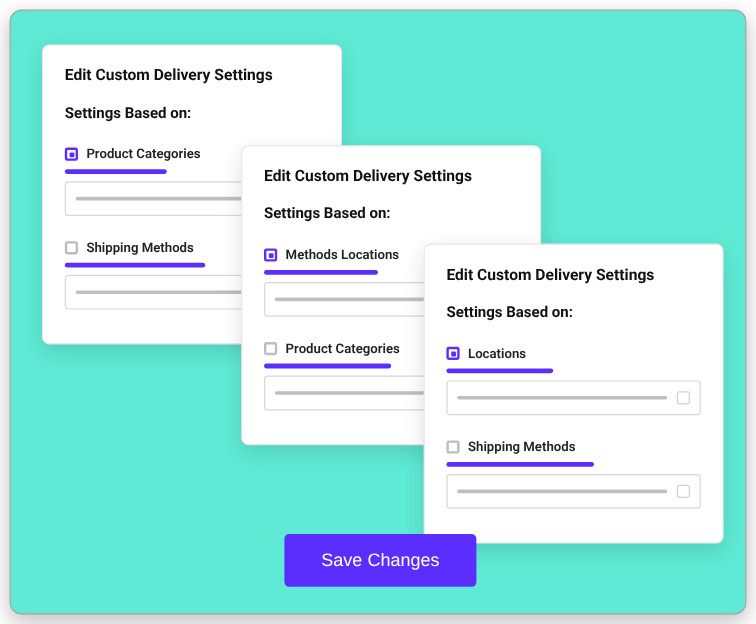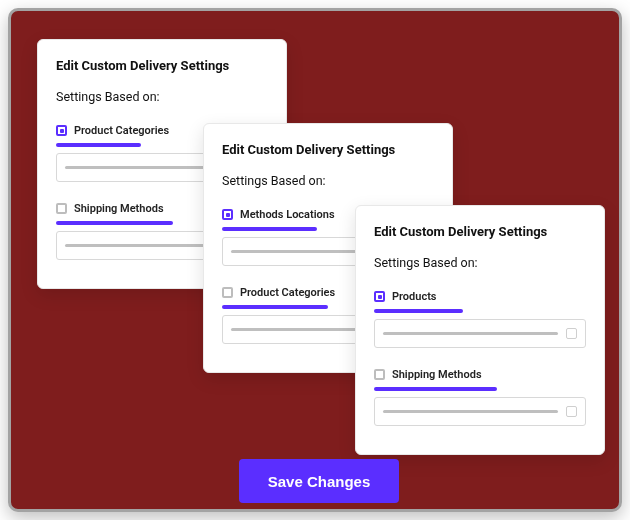--- a/index.html
+++ b/index.html
@@ -10,43 +10,43 @@
     height: 520px;
     position: relative;
     overflow: hidden;
   }
   .frame {
     position: absolute;
     left: 8px;
     top: 8px;
     width: 614px;
     height: 504px;
-    border: 3px solid #a3a3a3;
+    border: 1px solid #a3a3a3;
     border-radius: 10px;
     box-shadow: 0 6px 18px rgba(0,0,0,0.25);
-    background: #7f1d1d;
+    background: #5eead4;
   }
   .card {
     position: absolute;
     background: #fff;
     border: 1px solid #e8e8e8;
     border-radius: 6px;
     box-shadow: 0 6px 18px rgba(0,0,0,0.12);
     padding: 18px 18px 14px 18px;
     width: 250px;
   }
   .card-title {
     font-size: 13px;
     font-weight: 700;
     color: #111;
     margin-bottom: 16px;
   }
   .card-subtitle {
     font-size: 12.5px;
-    font-weight: 400;
+    font-weight: 700;
     color: #111;
     margin-bottom: 10px;
   }
   .section {
     margin-bottom: 14px;
   }
   .section-head {
     display: flex;
     align-items: center;
     gap: 7px;
@@ -103,29 +103,29 @@
   .field-suffix {
     width: 11px;
     height: 11px;
     border: 1px solid #cfcfcf;
     border-radius: 2px;
     flex: 0 0 auto;
   }
   .save-btn {
     position: absolute;
     left: 228px;
-    top: 448px;
+    top: 436px;
     width: 160px;
     height: 44px;
     background: #5B2EFF;
     color: #fff;
     border: none;
     border-radius: 4px;
     font-size: 15px;
-    font-weight: 700;
+    font-weight: 400;
     cursor: pointer;
   }
 </style>
 </head>
 <body>
 
 <div class="frame">
 
   <div class="card" style="left:26px; top:28px;">
     <div class="card-title">Edit Custom Delivery Settings</div>
@@ -185,21 +185,21 @@
     </div>
   </div>
 
   <div class="card" style="left:344px; top:194px;">
     <div class="card-title">Edit Custom Delivery Settings</div>
     <div class="card-subtitle">Settings Based on:</div>
 
     <div class="section">
       <div class="section-head">
         <span class="chk checked"></span>
-        <span class="section-label">Products</span>
+        <span class="section-label">Locations</span>
       </div>
       <div class="accent-bar" style="width:42%"></div>
       <div class="fieldbox">
         <span class="field-line"></span>
         <span class="field-suffix"></span>
       </div>
     </div>
 
     <div class="section">
       <div class="section-head">

